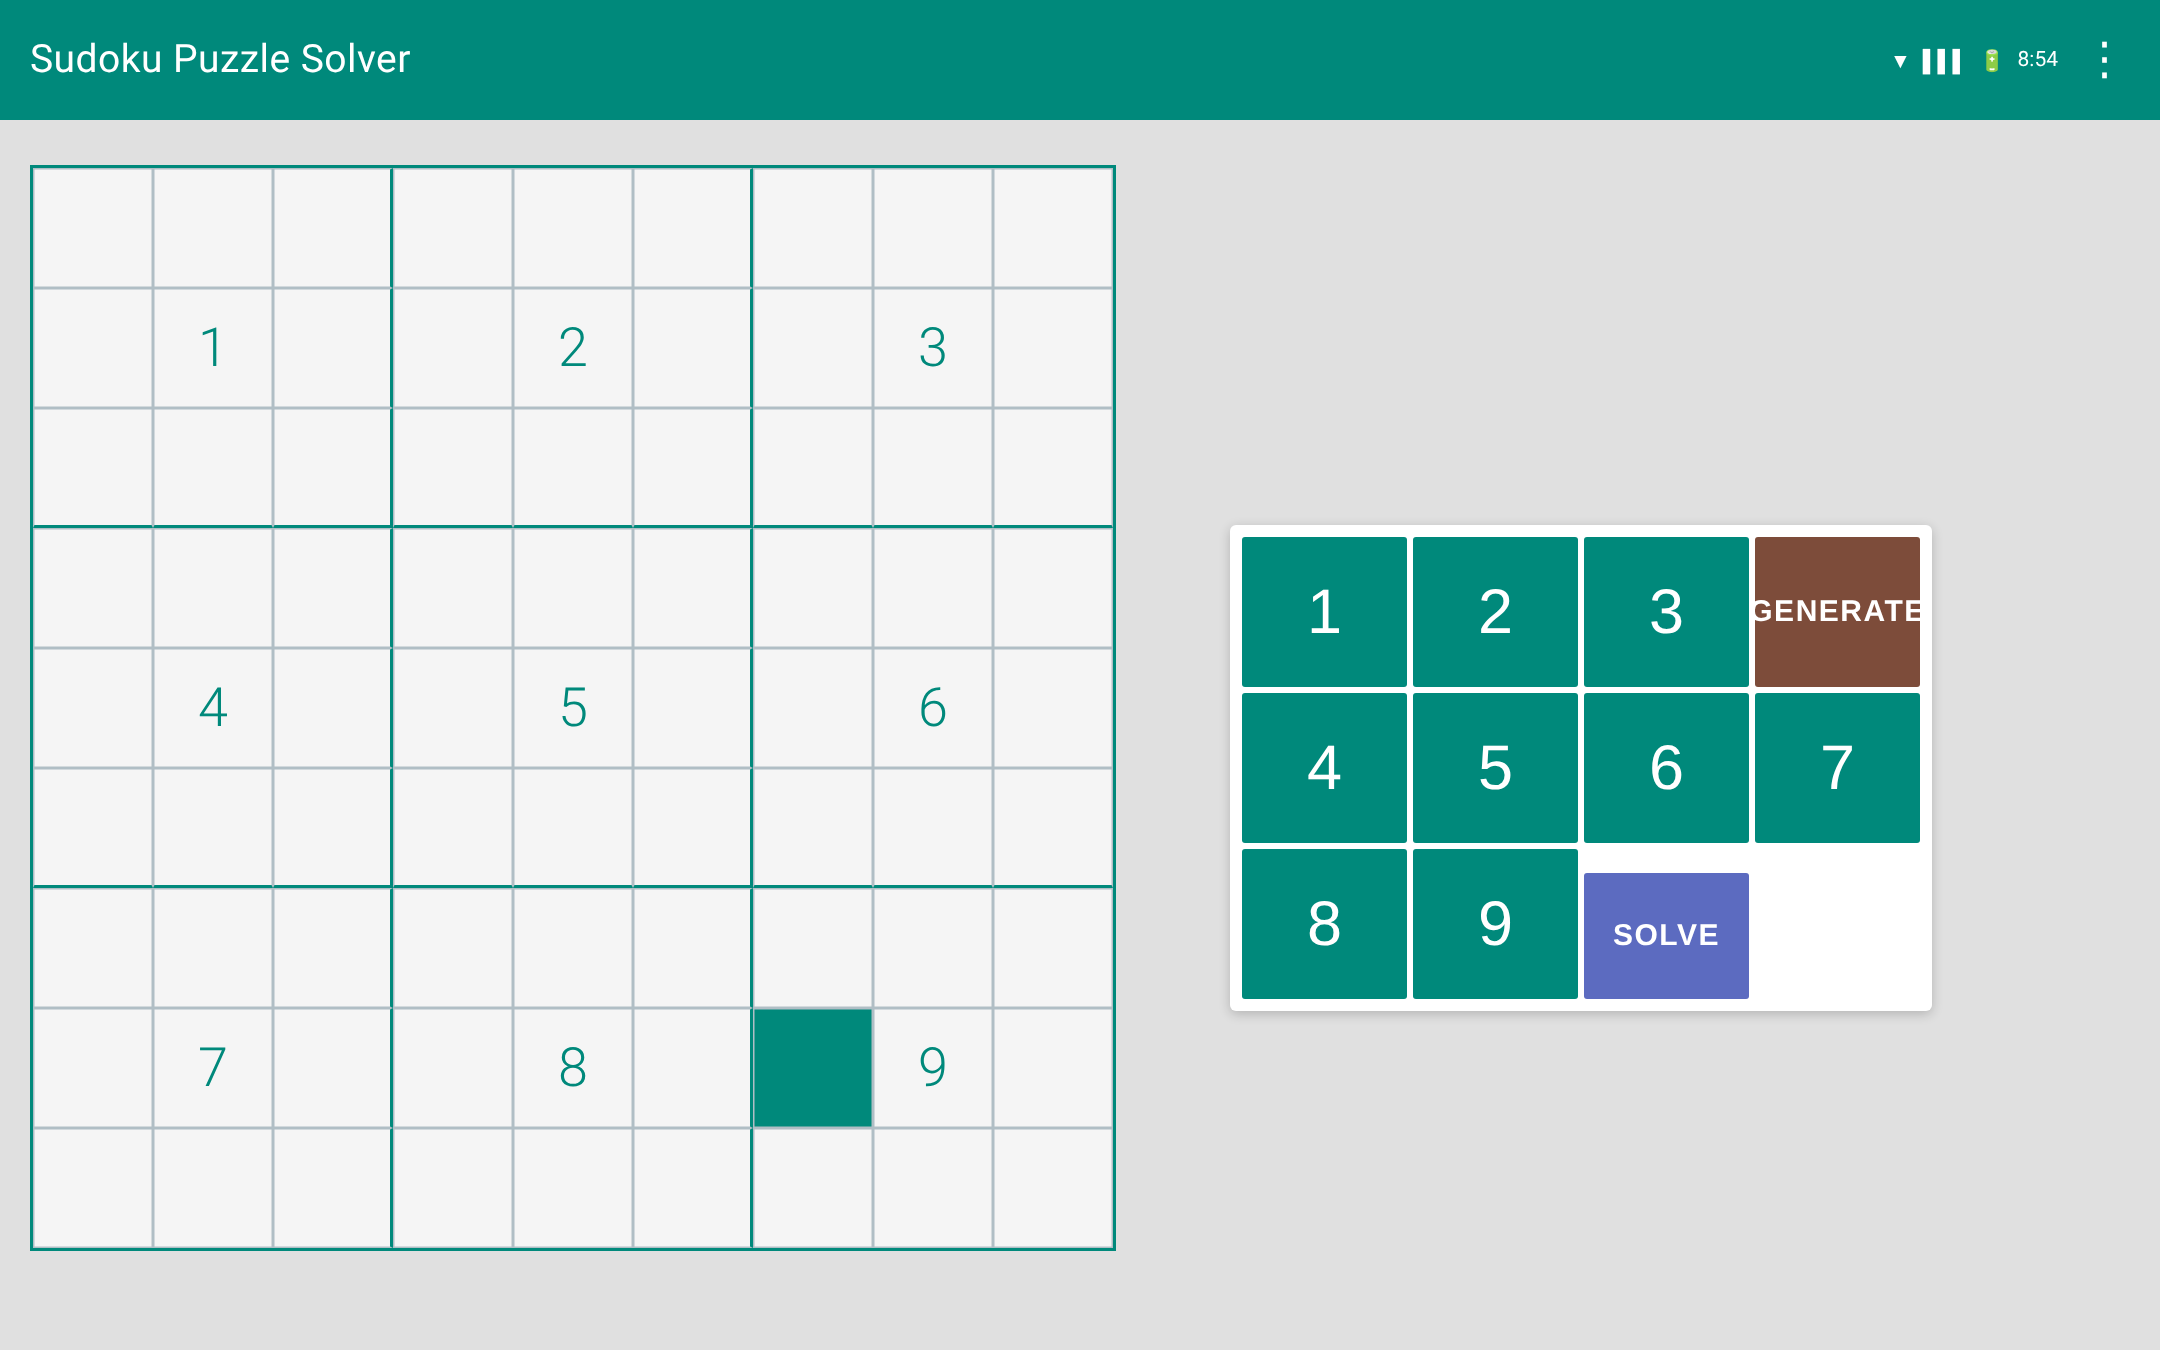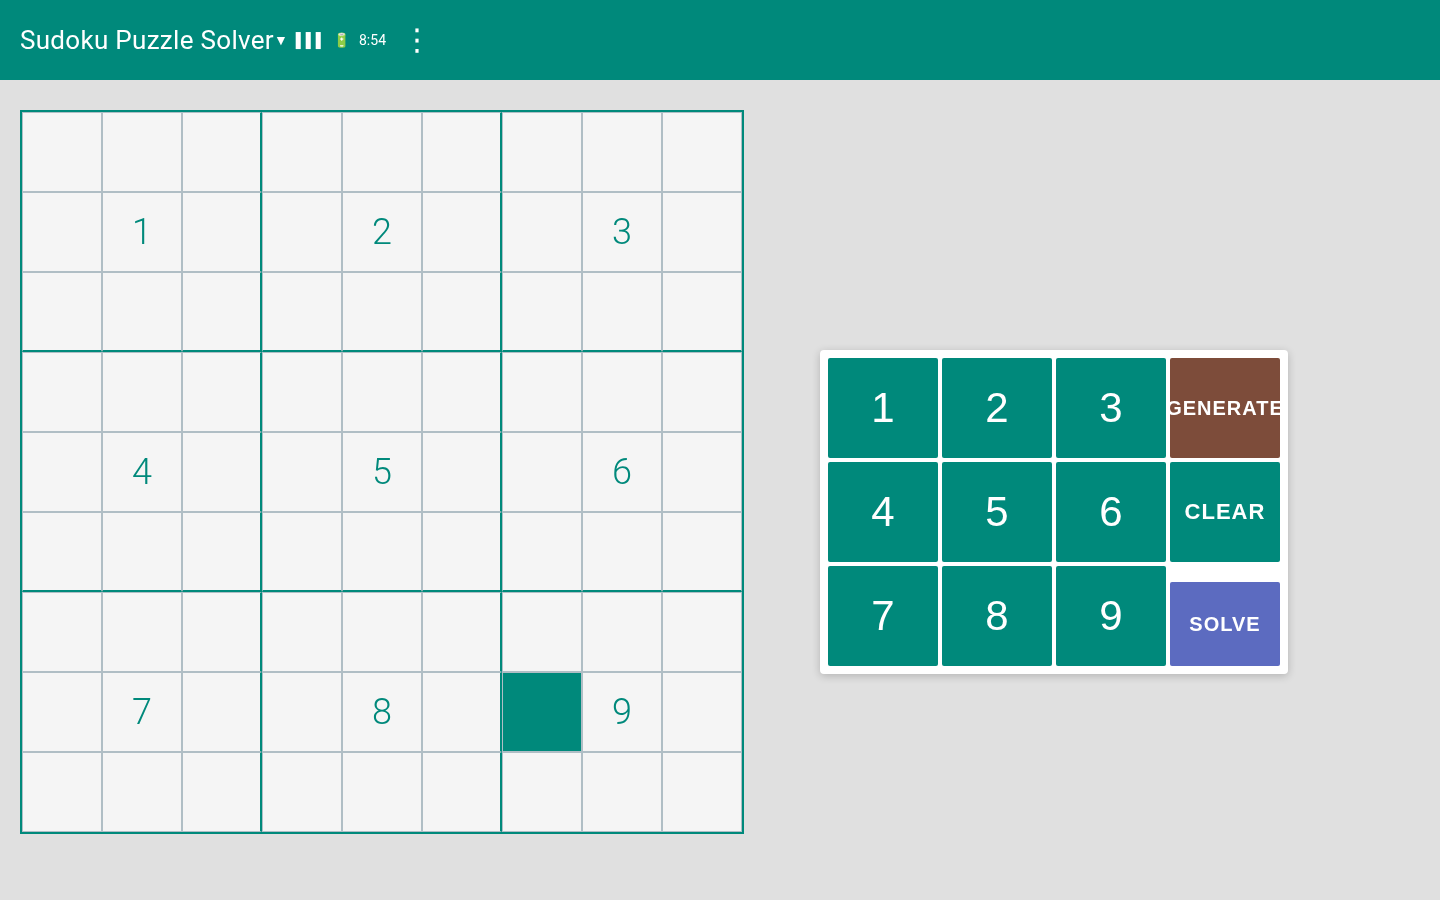--- a/index.html
+++ b/index.html
@@ -11,21 +11,21 @@
       font-family: 'Roboto', Arial, sans-serif;
       overflow: hidden;
     }
 
     
     #topbar {
       background: #00897b;
       height: 80px;
       display: flex;
       align-items: center;
-      justify-content: flex-start;
+      justify-content: space-between;
       padding: 14px 20px;
     }
 
     #topbar-title {
       color: white;
       font-size: 26px;
       font-weight: 400;
       letter-spacing: 0.3px;
     }
 
@@ -254,21 +254,20 @@
   <div id="controls">
 
     <button class="numpad-btn">1</button>
     <button class="numpad-btn">2</button>
     <button class="numpad-btn">3</button>
     <button class="action-btn generate-btn">GENERATE</button>
 
     <button class="numpad-btn">4</button>
     <button class="numpad-btn">5</button>
     <button class="numpad-btn">6</button>
-    <button class="action-btn clear-btn">CLEAR</button>
 
     <button class="numpad-btn">7</button>
     <button class="numpad-btn">8</button>
     <button class="numpad-btn">9</button>
     <button class="action-btn solve-btn">SOLVE</button>
   </div>
 
 </div>
 
 </body></html>

